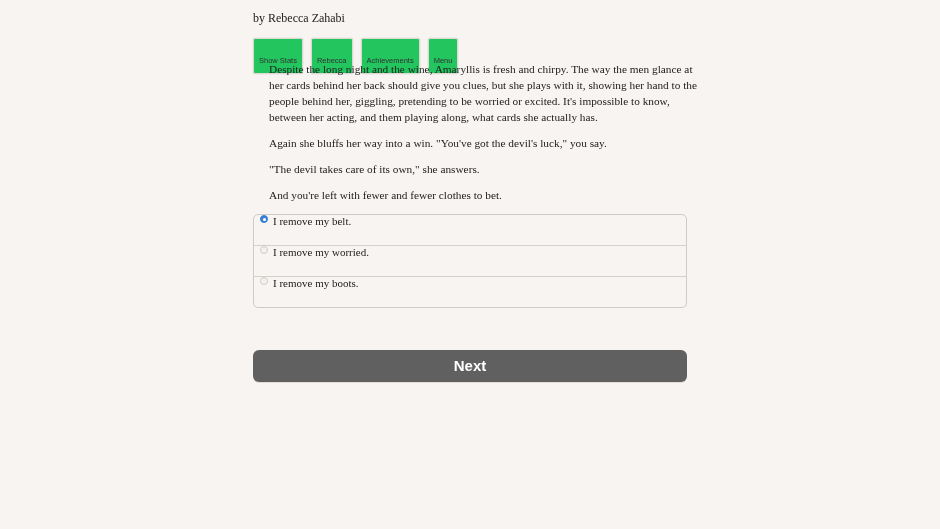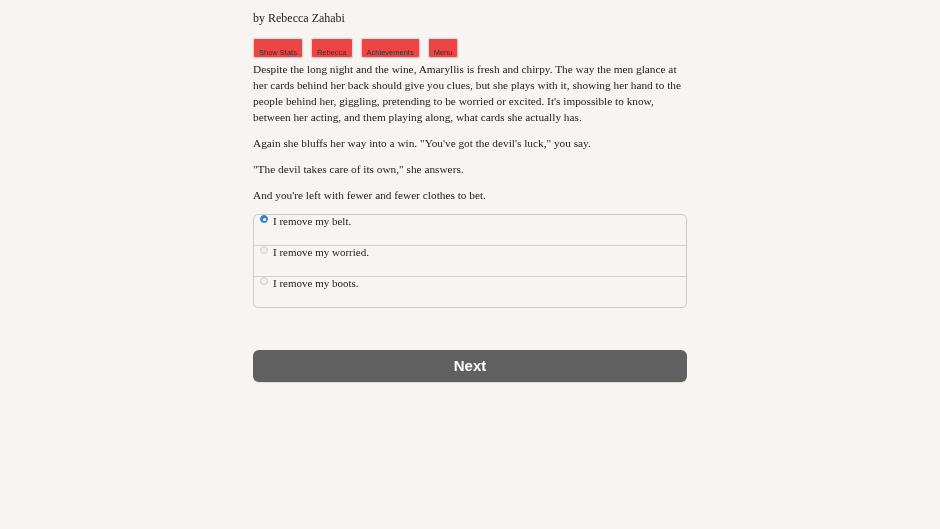--- a/index.html
+++ b/index.html
@@ -32,33 +32,33 @@
       position: absolute;
       top: 38px;
       left: 0;
       display: flex;
       gap: 8px;
     }
     .tb-btn {
       font-family: "Liberation Sans", "DejaVu Sans", sans-serif;
       font-size: 7.5px;
       color: #333;
-      background: #ef4444;
+      background: #22c55e;
       border: 1px solid #ddd8d3;
       border-radius: 2px;
-      padding: 9px 5px;
+      padding: 17px 5px;
       height: 14px;
       line-height: 10px;
       cursor: pointer;
       box-shadow: 0 0 0 0.5px #e8e4df;
     }
     .story {
       position: absolute;
       top: 61px;
-      left: 0;
+      left: 16px;
       width: 434px;
       font-size: 11.3px;
       line-height: 16px;
       color: #222;
     }
     .story p {
       margin: 0 0 10px 0;
     }
     .choices {
       position: absolute;

